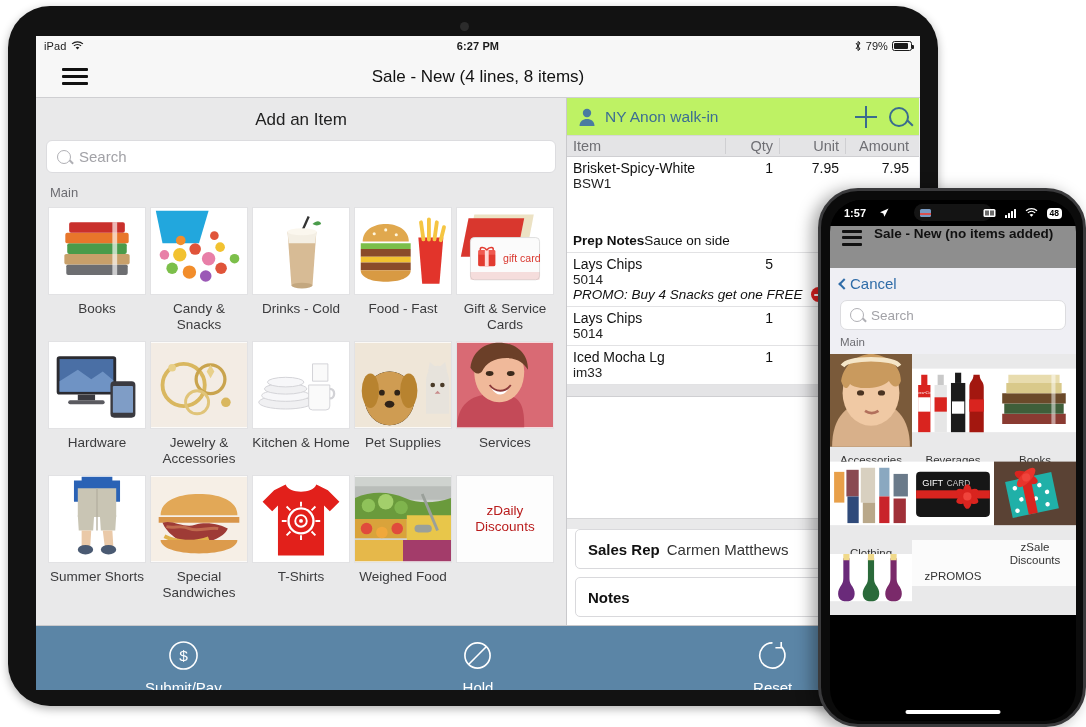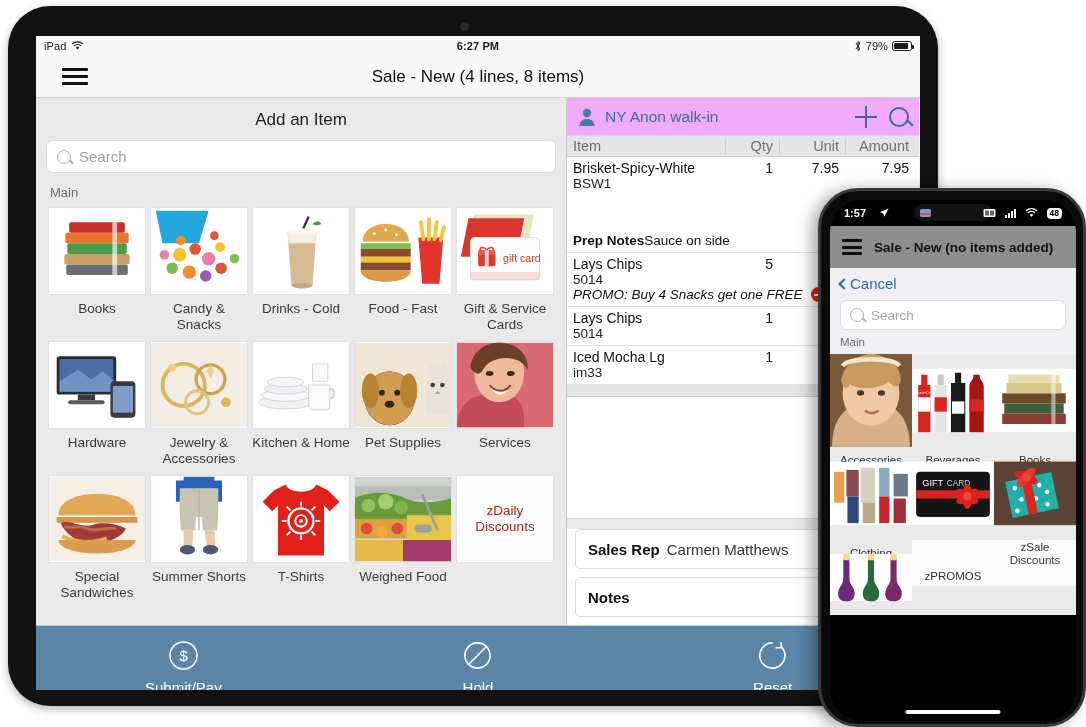--- a/index.html
+++ b/index.html
@@ -80,21 +80,21 @@
     width: 100%; height: 88px; background:#fff; border:1px solid #e2e2e4;
     display:block; overflow:hidden; position:relative;
   }
   .thumb svg { width:100%; height:100%; display:block; }
   .tile-label { font-size:13.5px; color:#3b3b3d; line-height:1.18; margin-top:6px; }
 
   
   .right-pane { width:352px; background:#fff; display:flex; flex-direction:column; }
   .cust-row {
     height: 38px; display:flex; align-items:center; gap:8px;
-    padding: 0 10px; border-bottom:1px solid #d6d6d8; background:#f0abfc;
+    padding: 0 10px; border-bottom:1px solid #d6d6d8; background:#bef264;
   }
   .cust-name { color:#3c6e93; font-size:15.5px; }
   .cust-actions { margin-left:auto; display:flex; align-items:center; gap:12px; }
   .ic-plus { width:22px; height:22px; position:relative; cursor:pointer;}
   .ic-plus::before,.ic-plus::after{content:""; position:absolute; background:#3a6b8f;}
   .ic-plus::before{left:0; right:0; top:10px; height:2px;}
   .ic-plus::after{top:0; bottom:0; left:10px; width:2px;}
   .ic-search { width:20px; height:20px; border:2px solid #3a6b8f; border-radius:50%; position:relative; cursor:pointer;}
   .ic-search::after{content:""; position:absolute; width:8px; height:2px; background:#3a6b8f; transform:rotate(45deg); right:-7px; bottom:1px;}
 
@@ -174,21 +174,21 @@
   .mini-card::after{content:"";position:absolute;left:0;top:4px;width:100%;height:2px;background:#d94f4f;}
   .ip-status .r { margin-left:auto; display:flex; align-items:center; gap:9px; z-index:3;}
   .bars { display:flex; align-items:flex-end; gap:1px; height:9px; }
   .bars i { width:2px; background:#fff; border-radius:.5px; display:block;}
   .bars i:nth-child(1){height:3px;} .bars i:nth-child(2){height:5px;}
   .bars i:nth-child(3){height:7px;} .bars i:nth-child(4){height:9px;}
   .pbatt { background:#fff; color:#000; font-size:8.5px; font-weight:700;
            border-radius:4px; padding:0.5px 3px; }
 
   .ip-nav {
-    height:42px; background:#8e8e8e; display:flex; align-items:center; gap:12px; padding: 0 12px;
+    height:42px; background:#8e8e8e; display:flex; gap:12px; padding: 0 12px;
   }
   .ip-ham { width:20px; }
   .ip-ham span { display:block; height:3px; background:#111; margin:3.5px 0; border-radius:1px;}
   .ip-nav .t { font-size:13.5px; font-weight:700; color:#111; }
 
   .ip-sub { background:#efeff4; padding: 7px 10px 2px; }
   .ip-cancel { color:#2f6ca8; font-size:15px; display:flex; align-items:center; gap:2px; cursor:pointer;}
   .chev-l { width:8px; height:8px; border-left:2.2px solid #2f6ca8; border-bottom:2.2px solid #2f6ca8;
             transform:rotate(45deg); display:inline-block; }
   .ip-search {
@@ -430,47 +430,47 @@
                   <path d="M34 44c6 8 16 8 22 0 0 0-4 10-11 10s-11-10-11-10z" fill="#fff"></path>
                   <path d="M34 44c6 8 16 8 22 0" stroke="#8c3a3a" stroke-width="2" fill="none"></path>
                 </svg>
               </span>
               <div class="tile-label">Services</div>
             </div>
 
             <div class="tile">
               <span class="thumb">
                 <svg viewBox="0 0 100 88">
-                  <rect width="100" height="88" fill="#f6efe6"></rect>
-                  <path d="M10 40c0-14 16-22 40-22s40 8 40 22z" fill="#e2a857"></path>
-                  <path d="M8 42h84v6H8z" fill="#d8954a"></path>
-                  <path d="M12 48c10-4 22 6 34 2s28 0 34 4c-4 10-22 16-36 16S16 58 12 48z" fill="#9e3b36"></path>
-                  <path d="M16 52c8 2 16-2 24 2s22-2 30 0" stroke="#c06a4e" stroke-width="3" fill="none"></path>
-                  <path d="M14 62c12 6 30 8 46 2" stroke="#e0b14a" stroke-width="4" fill="none"></path>
-                  <path d="M10 66c0 8 16 14 40 14s40-6 40-14z" fill="#dc9b4c"></path>
-                </svg>
-              </span>
-              <div class="tile-label">Special Sandwiches</div>
-            </div>
-
-            <div class="tile">
-              <span class="thumb">
-                <svg viewBox="0 0 100 88">
                   <rect width="100" height="88" fill="#fff"></rect>
                   <path d="M34 0h32v14H34z" fill="#2a62b5"></path>
                   <path d="M26 4h10v22H26zM64 4h10v22H64z" fill="#2a62b5"></path>
                   <path d="M30 12h40v30H30z" fill="#c9c5b4"></path>
                   <path d="M30 40h17l-1 16H31zM53 40h17l-1 16H54z" fill="#c9c5b4"></path>
                   <path d="M50 12v44" stroke="#b5b0a0" stroke-width="1.4"></path>
                   <path d="M34 56h10l-1 16h-9zM56 56h10l1 16h-9z" fill="#eac9a8"></path>
                   <ellipse cx="38" cy="76" rx="8" ry="5" fill="#4a5a72"></ellipse>
                   <ellipse cx="62" cy="76" rx="8" ry="5" fill="#4a5a72"></ellipse>
                 </svg>
               </span>
               <div class="tile-label">Summer Shorts</div>
+            </div>
+
+            <div class="tile">
+              <span class="thumb">
+                <svg viewBox="0 0 100 88">
+                  <rect width="100" height="88" fill="#f6efe6"></rect>
+                  <path d="M10 40c0-14 16-22 40-22s40 8 40 22z" fill="#e2a857"></path>
+                  <path d="M8 42h84v6H8z" fill="#d8954a"></path>
+                  <path d="M12 48c10-4 22 6 34 2s28 0 34 4c-4 10-22 16-36 16S16 58 12 48z" fill="#9e3b36"></path>
+                  <path d="M16 52c8 2 16-2 24 2s22-2 30 0" stroke="#c06a4e" stroke-width="3" fill="none"></path>
+                  <path d="M14 62c12 6 30 8 46 2" stroke="#e0b14a" stroke-width="4" fill="none"></path>
+                  <path d="M10 66c0 8 16 14 40 14s40-6 40-14z" fill="#dc9b4c"></path>
+                </svg>
+              </span>
+              <div class="tile-label">Special Sandwiches</div>
             </div>
 
             <div class="tile">
               <span class="thumb">
                 <svg viewBox="0 0 100 88">
                   <rect width="100" height="88" fill="#fff"></rect>
                   <path d="M34 8 L22 14 L10 26 L20 36 L26 30 L26 82 L74 82 L74 30 L80 36 L90 26 L78 14 L66 8 C62 18 38 18 34 8z" fill="#e2201b"></path>
                   <circle cx="50" cy="46" r="13" fill="none" stroke="#fff" stroke-width="2.4"></circle>
                   <circle cx="50" cy="46" r="6" fill="none" stroke="#fff" stroke-width="2"></circle>
                   <circle cx="50" cy="46" r="2" fill="#fff"></circle>

